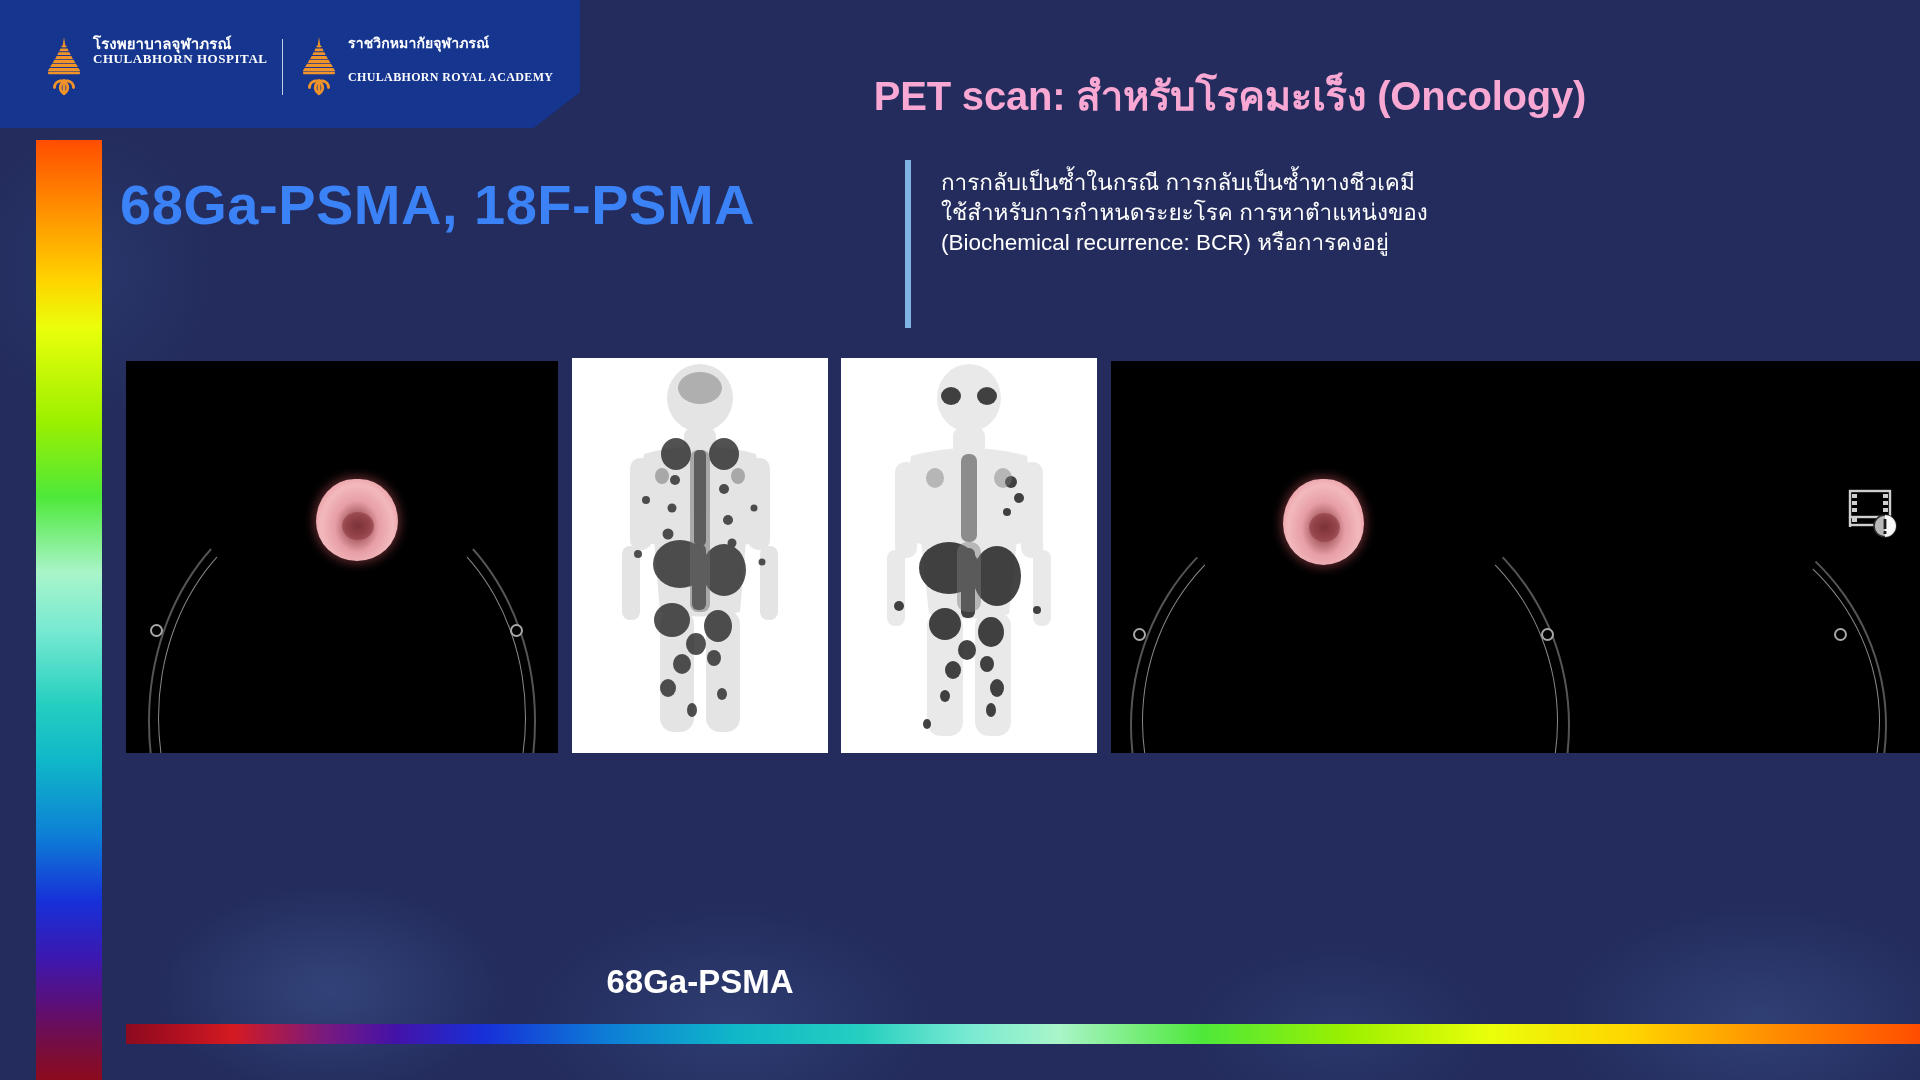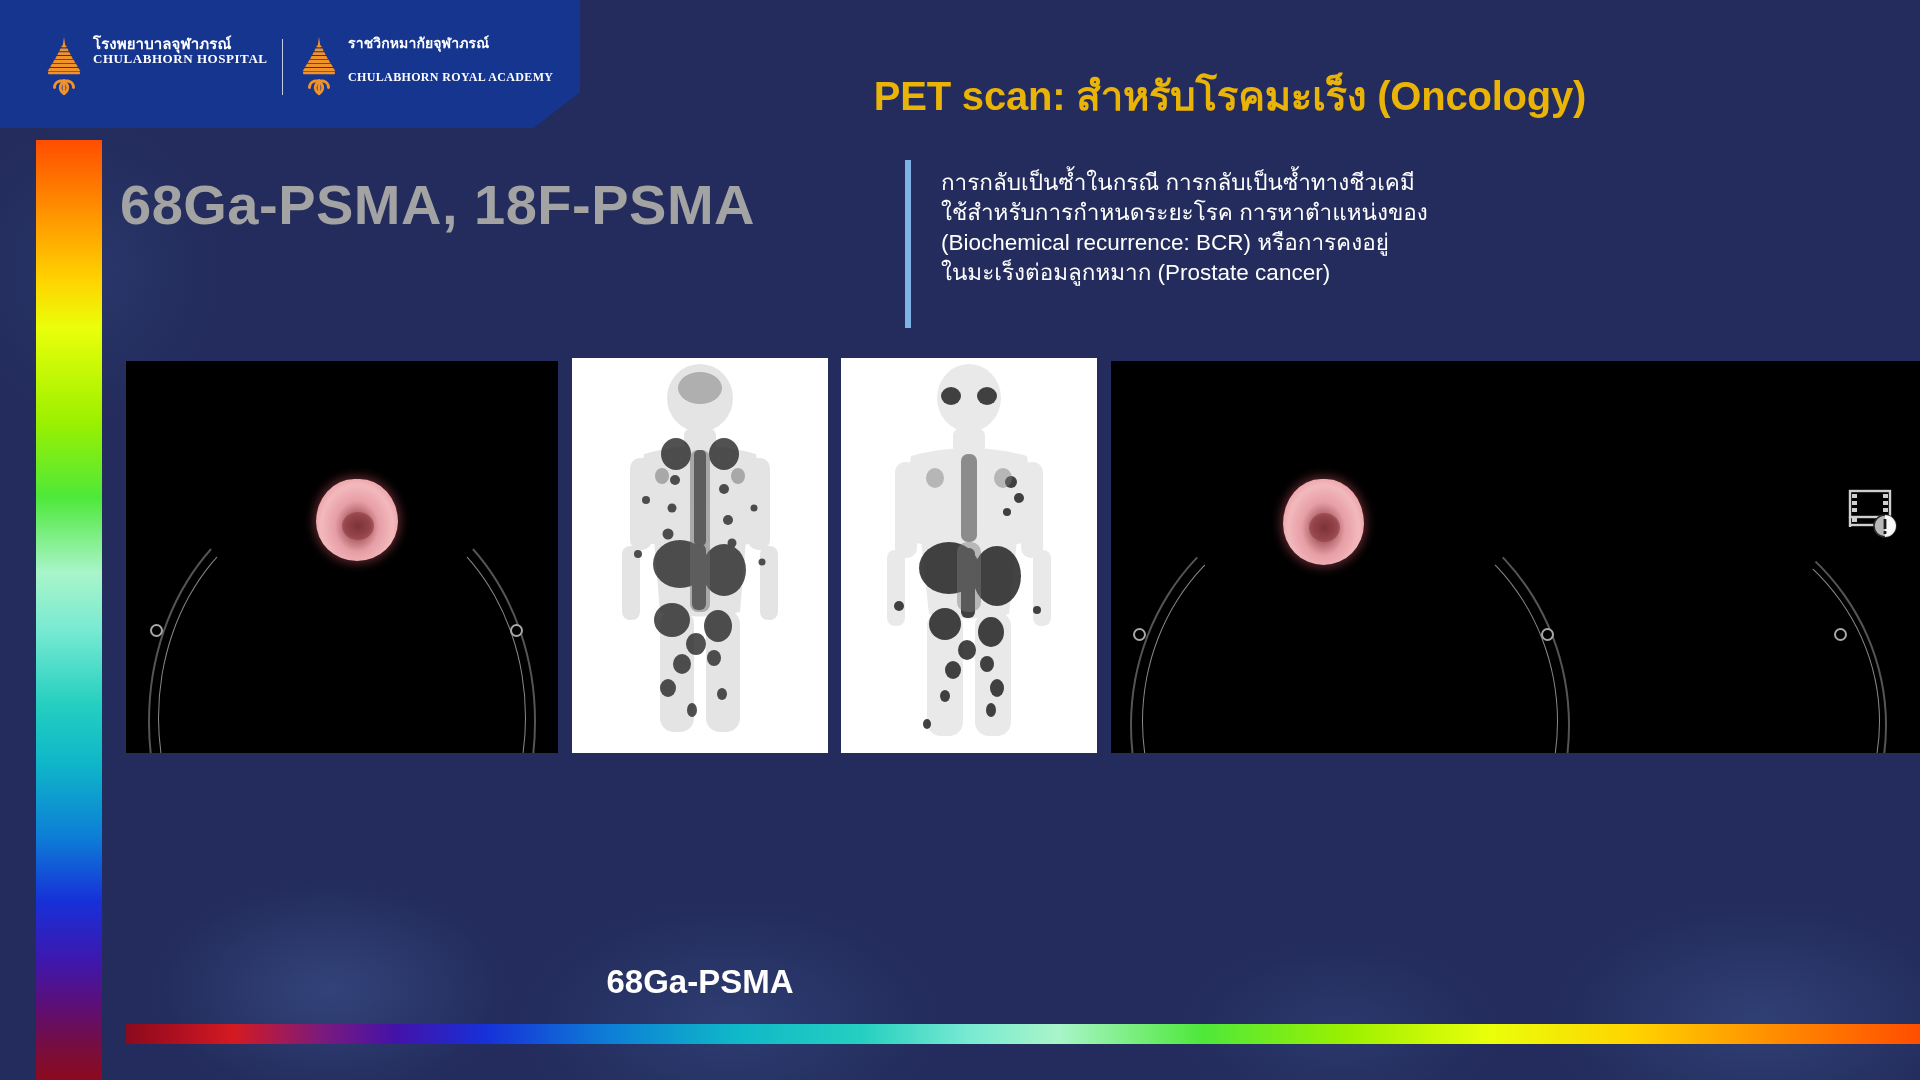--- a/index.html
+++ b/index.html
@@ -50,21 +50,21 @@
   }
   .logo-en.small { font-size: 12px; letter-spacing: .35px; margin-top: 20px; }
   .logo-thai.small { font-size: 14px; }
   #logo-divider { width: 1.5px; height: 56px; background: rgba(255,255,255,.75); }
 
   
   #slide-title {
     position: absolute; left: 560px; top: 64px;
     width: 1340px;
     text-align: center;
-    color: #eab308;
+    color: #f9a8d4;
     font-size: 40px; font-weight: 700;
     letter-spacing: -.2px;
     white-space: nowrap;
   }
 
   
   #left-colorbar {
     position: absolute; left: 36px; top: 140px;
     width: 66px; height: 940px;
     background: linear-gradient(to bottom,
@@ -83,21 +83,21 @@
       #3c18b0 87%,
       #5c0f78 92%,
       #7a0d3a 97%,
       #8c0a1e 100%);
   }
 
   
   #compound-heading {
     position: absolute; left: 120px; top: 172px;
     width: 780px;
-    color: #a3a3a3;
+    color: #3b82f6;
     font-size: 56px; font-weight: 700;
     letter-spacing: .5px;
     white-space: nowrap;
   }
   #desc-rule {
     position: absolute; left: 905px; top: 160px;
     width: 6px; height: 168px;
     background: #7fb2e5;
   }
   #description {
@@ -263,21 +263,20 @@
 
   <div id="left-colorbar"></div>
 
   <div id="compound-heading">68Ga-PSMA, 18F-PSMA</div>
 
   <div id="desc-rule"></div>
   <div id="description">
     <div class="line">การกลับเป็นซ้ำในกรณี การกลับเป็นซ้ำทางชีวเคมี</div>
     <div class="line">ใช้สำหรับการกำหนดระยะโรค การหาตำแหน่งของ</div>
     <div class="line">(Biochemical recurrence: BCR) หรือการคงอยู่</div>
-    <div class="line">ในมะเร็งต่อมลูกหมาก (Prostate cancer)</div>
   </div>
 
   <div class="panel" id="panel-ct-left">
     <div class="axial-blob" style="left:44%; top:30%; width:19%; height:21%;">
       <div class="axial-core"></div>
     </div>
     <div class="couch-arc" style="left:5%; top:32%; width:90%; height:120%;"></div>
     <div class="couch-arc inner" style="left:7.5%; top:35%; width:85%; height:112%;"></div>
     <div class="couch-end" style="left:5.5%; top:67%;"></div>
     <div class="couch-end" style="left:89%; top:67%;"></div>

